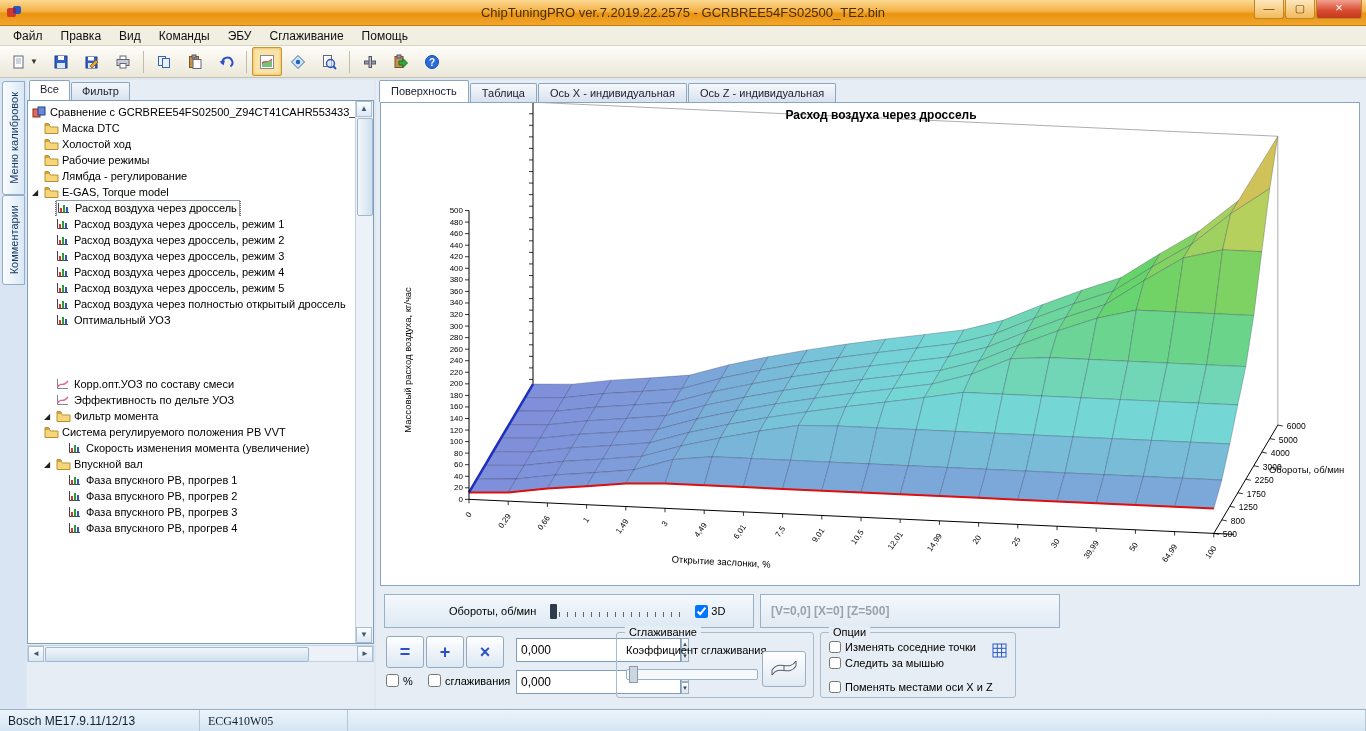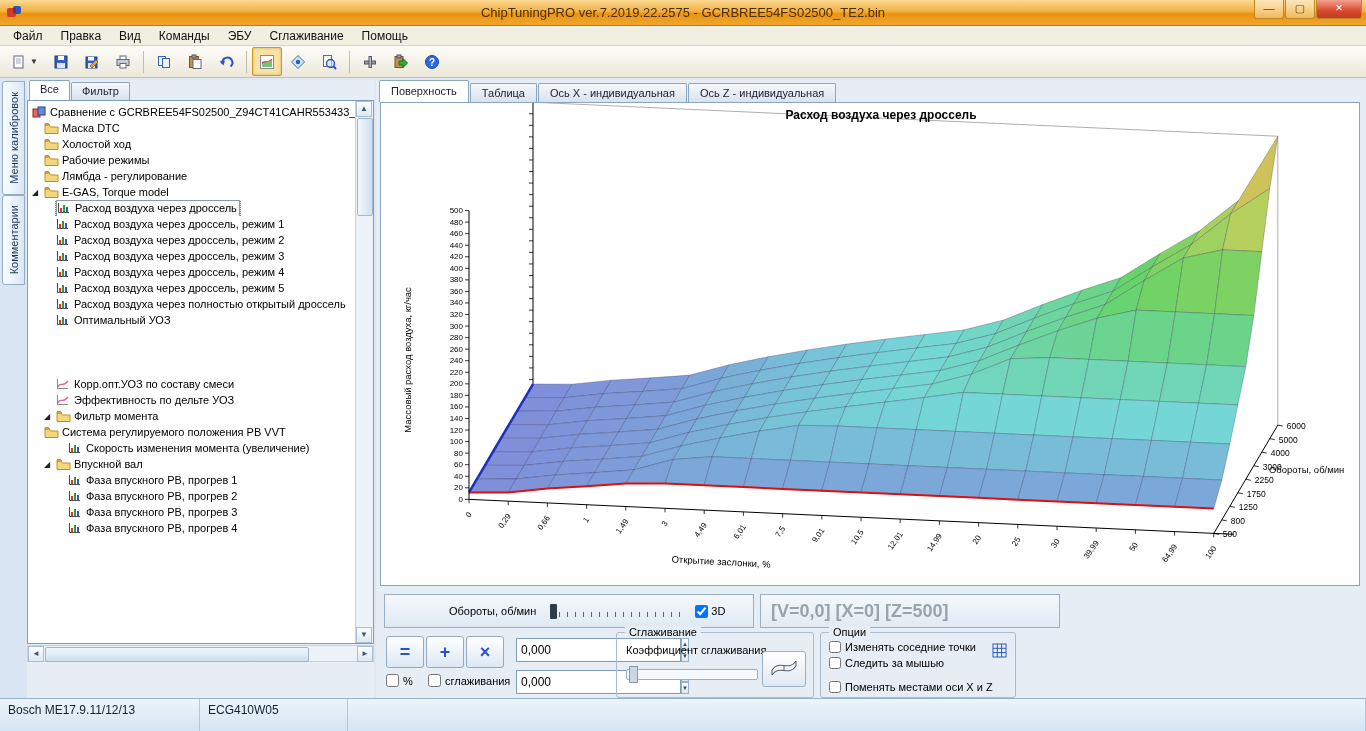--- a/index.html
+++ b/index.html
@@ -63,21 +63,21 @@
   #chart-box{position:absolute;left:4px;top:22px;right:6px;height:484px;background:#fff;border:1px solid #8aa5c0;box-sizing:border-box;}
   #chart-box svg{display:block;width:100%;height:100%;}
 
   
   #slider-panel{position:absolute;left:8px;top:514px;width:370px;height:34px;border:1px solid #98b0c8;background:linear-gradient(#f3f8fc,#dfe9f3);box-sizing:border-box;display:flex;align-items:center;}
   #rpm-label{margin-left:64px;font-size:11px;color:#000;}
   #rpm-handle{margin-left:14px;width:7px;height:15px;background:#2e3c4c;border-radius:1px;}
   #rpm-track{margin-left:2px;width:126px;height:12px;background-image:repeating-linear-gradient(90deg,#5a6675 0 1px,transparent 1px 8px);background-size:100% 5px;background-repeat:no-repeat;background-position:0 bottom;}
   #chk3d{margin-left:10px;display:flex;align-items:center;font-size:11px;}
   #chk3d input{margin:0 3px 0 0;width:13px;height:13px;}
-  #coords-panel{position:absolute;left:384px;top:514px;width:300px;height:34px;border:1px solid #98b0c8;background:linear-gradient(#f3f8fc,#e1eaf3);box-sizing:border-box;display:flex;align-items:center;color:#9aa2ac;font-weight:bold;font-size:18px;padding-left:10px;text-align:center;}
+  #coords-panel{position:absolute;left:384px;top:514px;width:300px;height:34px;border:1px solid #98b0c8;background:linear-gradient(#f3f8fc,#e1eaf3);box-sizing:border-box;display:flex;align-items:center;color:#9aa2ac;font-weight:bold;font-size:12px;padding-left:10px;text-align:center;}
 
   
   .op-btn{position:absolute;top:556px;width:36px;height:30px;border:1px solid #93aac0;border-radius:3px;background:linear-gradient(#ffffff,#dde8f2);color:#2b52c4;font-size:18px;font-weight:bold;display:flex;align-items:center;justify-content:center;}
   .spin{position:absolute;width:88px;height:24px;display:flex;}
   .spin input{flex:1;height:22px;border:1px solid #7f9db9;font-size:12px;padding:0 4px;font-family:"Liberation Sans",sans-serif;}
   .spin .btns{display:flex;flex-direction:column;width:15px;}
   .spin .btns div{flex:1;border:1px solid #9ab0c4;background:linear-gradient(#fff,#dce6f0);font-size:6px;line-height:10px;text-align:center;color:#345;}
   #spin1{left:140px;top:558px;}
   #spin2{left:140px;top:590px;}
   .chkrow{position:absolute;display:flex;align-items:center;font-size:11px;}
@@ -92,21 +92,21 @@
   #smooth-label{position:absolute;left:9px;top:11px;font-size:11px;}
   #smooth-groove{position:absolute;left:9px;top:36px;width:130px;height:9px;border:1px solid #9ab0c4;background:#f5f9fc;border-radius:2px;}
   #smooth-handle{position:absolute;left:2px;top:-4px;width:7px;height:15px;background:#ccd6e0;border:1px solid #8a9aab;}
   #mesh-btn{position:absolute;right:7px;top:18px;width:42px;height:34px;border:1px solid #9ab0c4;border-radius:3px;background:linear-gradient(#fff,#e0e9f2);display:flex;align-items:center;justify-content:center;}
   #options-box{left:444px;width:194px;}
   .opt-row{position:absolute;left:8px;display:flex;align-items:center;font-size:11px;white-space:nowrap;}
   .opt-row input{width:12px;height:12px;margin:0 4px 0 0;}
   #grid-btn{position:absolute;right:6px;top:7px;width:18px;height:18px;display:flex;align-items:center;justify-content:center;border:1px solid transparent;}
 
   
-  #statusbar{position:absolute;left:0;bottom:0;width:100%;height:33px;background:linear-gradient(#ecf4fb,#d6e5f3);border-top:1px solid #9ab2c8;display:flex;font-size:12px;color:#102030;box-sizing:border-box;}
+  #statusbar{position:absolute;left:0;bottom:0;width:100%;height:22px;background:linear-gradient(#ecf4fb,#d6e5f3);border-top:1px solid #9ab2c8;display:flex;font-size:12px;color:#102030;box-sizing:border-box;}
   .sb-cell{border-right:1px solid #b4c6d8;padding:4px 8px;box-sizing:border-box;white-space:nowrap;overflow:hidden;}
 </style>
 </head>
 <body>
 
 <div id="app">
 
   <div id="titlebar">
     <span id="app-icon">
       <svg width="16" height="16">
@@ -978,17 +978,17 @@
             <line x1="1" y1="9.6" x2="14" y2="9.6" stroke="#2a58c0"></line>
             <line x1="5.3" y1="1" x2="5.3" y2="14" stroke="#2a58c0"></line>
             <line x1="9.6" y1="1" x2="9.6" y2="14" stroke="#2a58c0"></line>
           </svg>
       </div>
     </div>
   </div>
 
   <div id="statusbar">
       <div class="sb-cell" style="width: 200px;">Bosch ME17.9.11/12/13</div>
-      <div class="sb-cell" style="width: 148px;">ECG410W05</div>
+      <div class="sb-cell" style="width: 148px; font-family: Liberation Serif, serif;">ECG410W05</div>
       <div class="sb-cell" style="width: auto; flex: 1 1 0%;"></div>
     </div>
 
 </div>
 
 </body></html>

